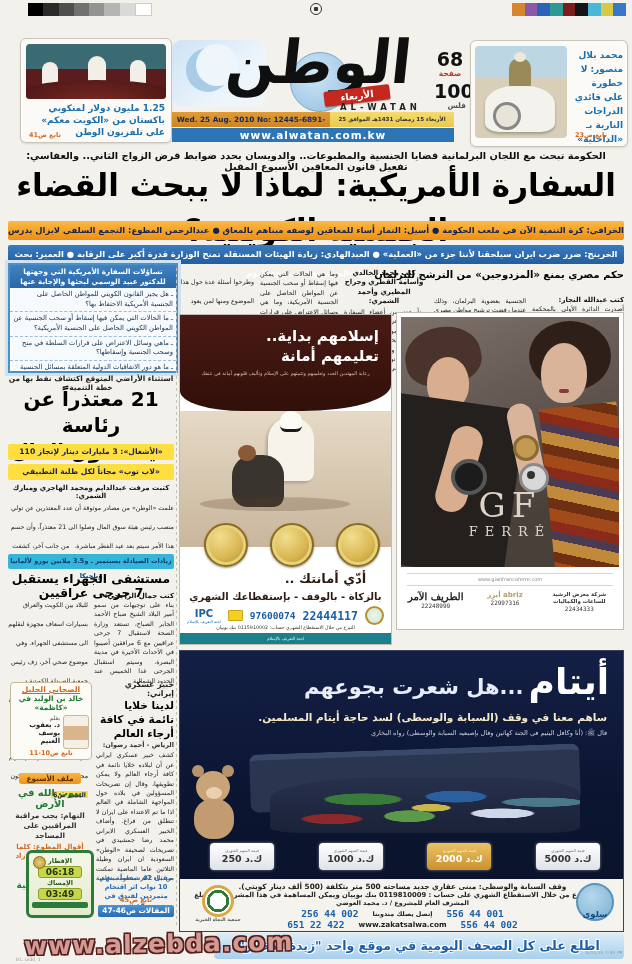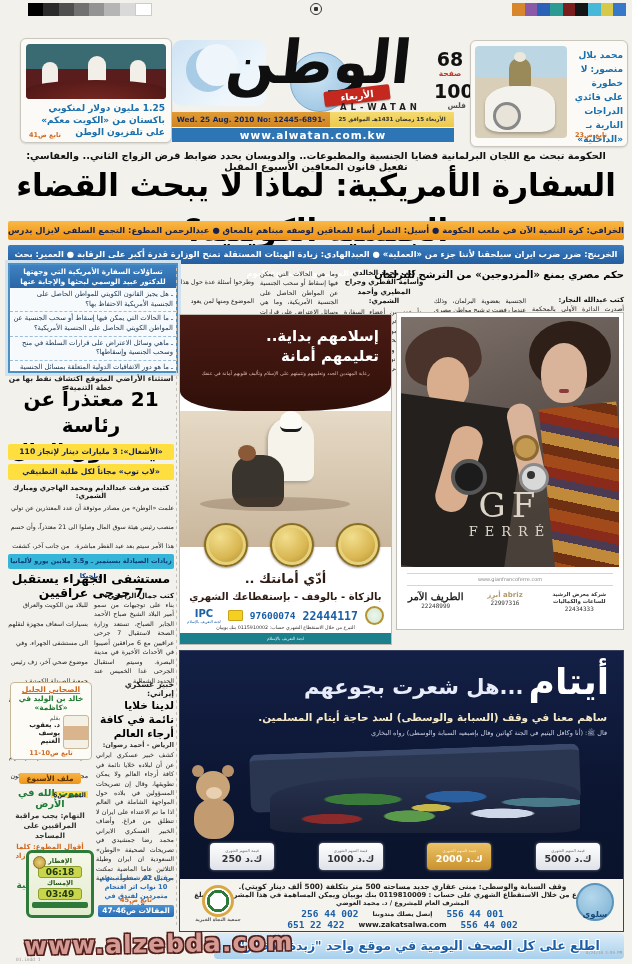--- a/index.html
+++ b/index.html
@@ -262,21 +262,21 @@
       <div class="abs" style="left:100px;top:0px;width:22px;height:18px;background:#fcfbf6;border-radius:50% 50% 30% 30%;border-bottom:3px solid #1a1a1a;"></div>
       <div class="abs" style="left:52px;top:44px;width:52px;height:52px;background:#3a342e;border-radius:40% 40% 20% 30%;"></div>
       <div class="abs" style="left:58px;top:34px;width:18px;height:16px;background:#8a5a38;border-radius:50%;"></div>
       <div class="abs" style="left:20px;top:86px;width:150px;height:14px;background:rgba(90,60,40,.25);border-radius:50%;"></div>
     </div>
     <div class="abs" style="left:24px;top:208px;width:180px;display:flex;gap:22px;">
       <div class="medal"></div>
       <div class="medal"></div>
       <div class="medal"></div>
     </div>
-    <div class="abs ar c xb" style="left:0;top:256px;width:211px;font-size:13px;color:#2e1a12;">أدّي أمانتك ..</div>
+    <div class="abs ar c xb" style="left:0;top:256px;width:211px;font-size:13px;color:#2e1a12;padding-left:40px;">أدّي أمانتك ..</div>
     <div class="abs ar c" style="left:0;top:276px;width:211px;font-size:10px;font-weight:800;color:#2e1a12;">بالزكاة - بالوقف - بإستقطاعك الشهري</div>
     <div class="abs" style="left:0;top:292px;width:211px;height:17px;display:flex;align-items:center;justify-content:center;gap:7px;">
       <div style="display:flex;flex-direction:column;align-items:center;">
         <span style="font-size:10px;font-weight:900;color:#1a5fa8;">IPC</span>
         <span class="ar" style="font-size:3.8px;color:#1a5fa8;">لجنة التعريف بالإسلام</span>
       </div>
       <div style="width:13px;height:9px;background:#f5d020;border:1px solid #c9a41a;border-radius:1px;"></div>
       <span class="mono" style="font-size:9.5px;font-weight:900;color:#1a5fa8;">97600074</span>
       <span class="mono" style="font-size:11.5px;font-weight:900;color:#1a5fa8;">22444117</span>
       <div style="width:15px;height:15px;border-radius:50%;border:2px solid #b59232;background:radial-gradient(circle,#eef6ee,#cfe6cf);"></div>

